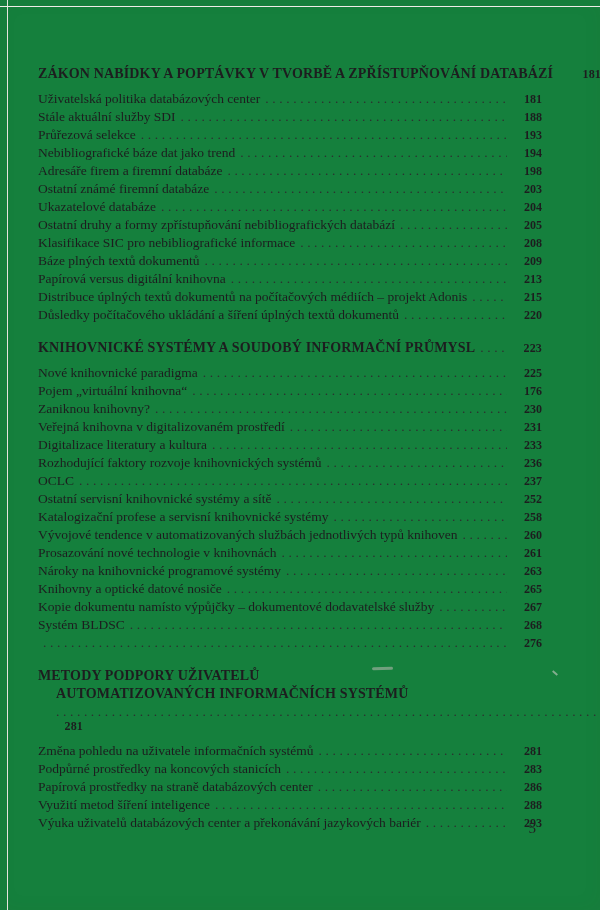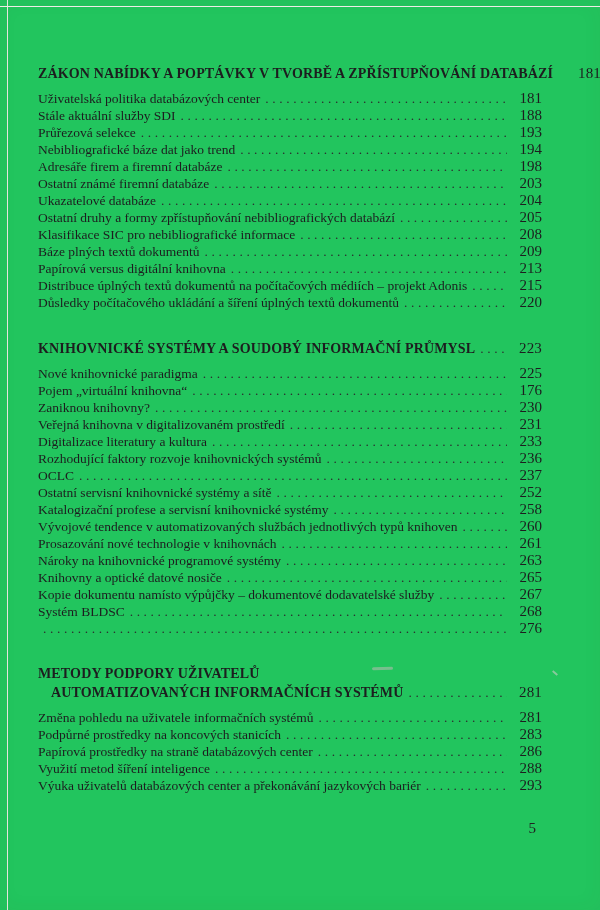--- a/index.html
+++ b/index.html
@@ -3,75 +3,75 @@
 <meta charset="utf-8">
 <style>
   html, body {
     margin: 0; padding: 0;
     width: 600px; height: 910px;
     background: #ffffff;
   }
   .page {
     position: relative;
     width: 600px; height: 910px;
-    background: #22c55e;
+    background: #15803d;
     overflow: hidden;
     font-family: "Liberation Serif", "DejaVu Serif", serif;
     color: #1d1d1f;
     box-shadow: inset 0 0 20px rgba(70,60,45,0.05);
   }
   .edge-left {
     position: absolute; left: 7px; top: 0; bottom: 0; width: 1px;
     background: #e6e3dd;
   }
   .edge-top {
     position: absolute; left: 0; right: 0; top: 6px; height: 1px;
     background: #efece7;
   }
   .content {
     position: absolute;
     left: 38px; right: 58px; top: 64px;
   }
-  .toc-section + .toc-section { margin-top: 28px; }
+  .toc-section + .toc-section { margin-top: 15px; }
   .row {
     display: flex;
     align-items: baseline;
     font-size: 13.5px;
     line-height: 17px;
   }
   .heading-row {
     font-weight: bold;
     font-size: 14px;
     line-height: 18px;
     letter-spacing: 0.15px;
   }
   .heading-last { margin-bottom: 7px; }
-  .heading-cont { padding-left: 13px; }
+  .heading-cont { padding-left: 13px; flex-direction: column; }
   .title { white-space: nowrap; }
   .leader {
     flex: 1 1 auto;
     overflow: hidden;
     white-space: nowrap;
     min-width: 8px;
     margin: 0 8px 0 5px;
     height: 1em;
   }
   .leader.dotted::after {
     content: "...........................................................................................................................";
     letter-spacing: 3.6px;
     font-size: 13.5px;
     font-weight: normal;
     color: #2e2e30;
   }
   .pagenum {
     flex: 0 0 auto;
     width: 27px;
     text-align: right;
-    font-size: 15px;
-    font-weight: normal;
+    font-size: 12px;
+    font-weight: bold;
   }
   .folio {
     position: absolute;
     top: 820px; right: 64px;
     font-size: 15px;
     color: #222;
   }
   .scan-smudge {
     position: absolute;
     left: 372px; top: 667px;

